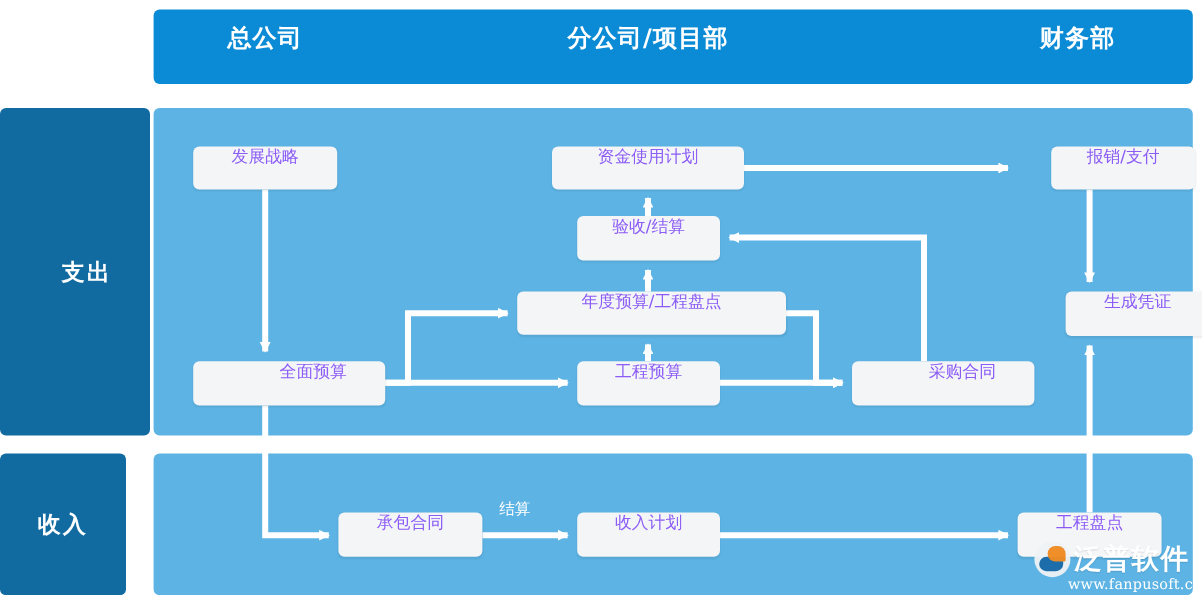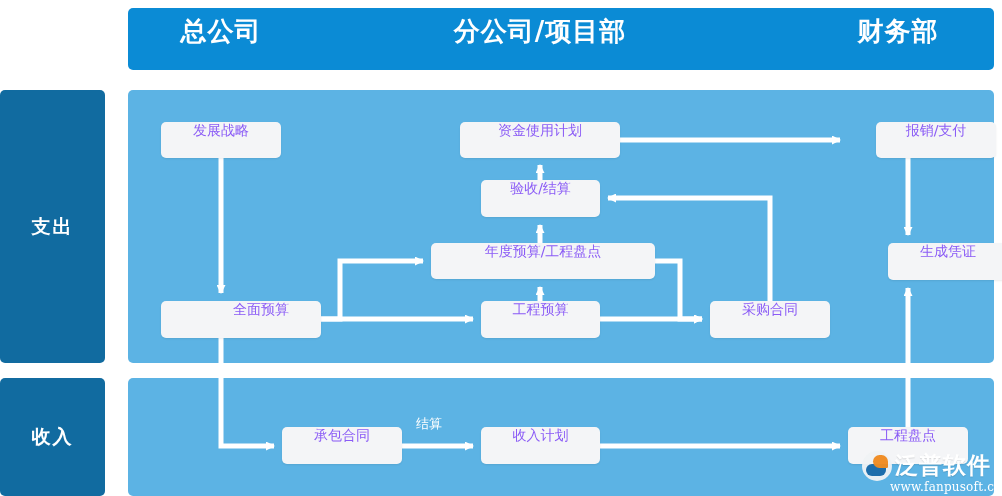--- a/index.html
+++ b/index.html
@@ -26,42 +26,42 @@
     background: #0b8bd5;
     border-radius: 5px;
   }
   .header-label {
     position: absolute;
     top: 0;
     height: 62px;
     line-height: 62px;
     text-align: center;
     color: #ffffff;
-    font-size: 26px;
+    font-size: 20px;
     font-weight: bold;
     letter-spacing: 1px;
     white-space: nowrap;
   }
 
   
   .cat-panel {
     position: absolute;
     left: 0;
     width: 105px;
     background: #116ba0;
     border-radius: 5px;
     color: #ffffff;
     font-size: 19px;
     font-weight: bold;
     letter-spacing: 2px;
     display: flex;
     align-items: center;
     justify-content: center;
   }
-  .cat-expenditure { top: 90px;  height: 273px; }
+  .cat-expenditure { top: 90px;  height: 273px; padding-left: 20px; }
   .cat-income      { top: 378px; height: 118px; }
 
   
   .lane {
     position: absolute;
     left: 128px;
     width: 866px;
     background: #5cb3e4;
     border-radius: 5px;
   }
@@ -251,21 +251,21 @@
   </div>
   <div class="node" style="left:848px; top:243px; width:120px; height:37px;margin-left:40px;">
     <span>生成凭证</span>
   </div>
   <div class="node" style="left:161px; top:301px; width:120px; height:37px;padding-left:40px;">
     <span>全面预算</span>
   </div>
   <div class="node" style="left:481px; top:301px; width:119px; height:37px;">
     <span>工程预算</span>
   </div>
-  <div class="node" style="left:710px; top:301px; width:120px; height:37px;">
+  <div class="node" style="left:710px; top:301px; width:120px; height:37px;padding-left:32px;">
     <span>采购合同</span>
   </div>
 
   <div class="node" style="left:282px; top:427px; width:120px; height:37px;">
     <span>承包合同</span>
   </div>
   <div class="node" style="left:481px; top:427px; width:119px; height:37px;">
     <span>收入计划</span>
   </div>
   <div class="node" style="left:848px; top:427px; width:120px; height:37px;">

